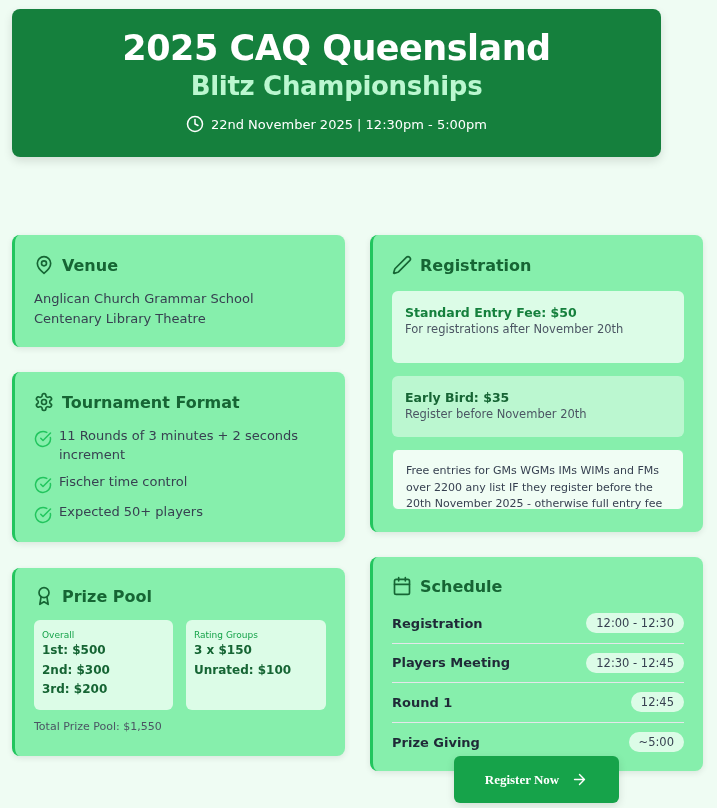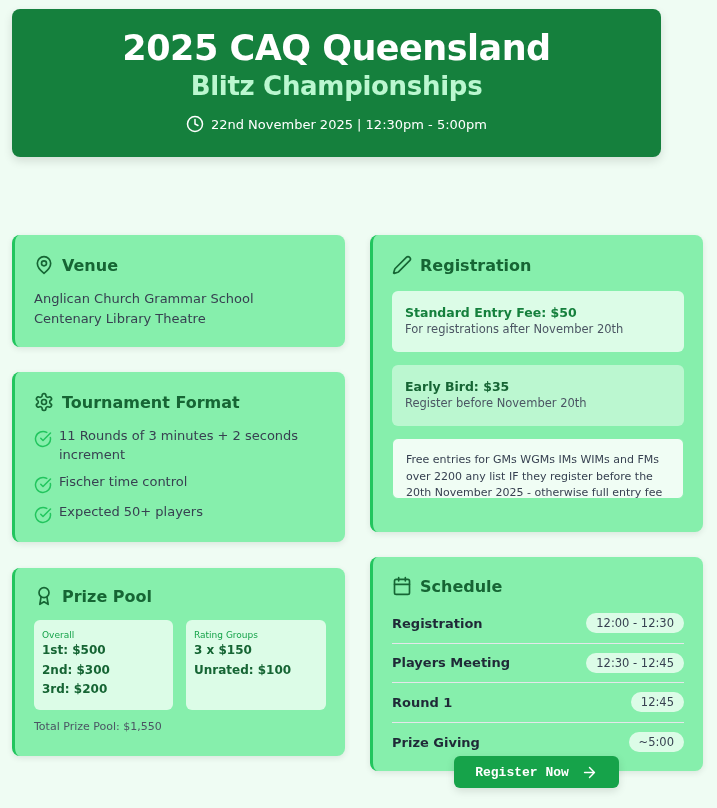--- a/index.html
+++ b/index.html
@@ -42,42 +42,42 @@
     .prize { left: 12px; top: 528px; width: 333px; height: 188px; padding: 18px 18px 0 19px; }
     .prize-grid { display: flex; gap: 13px; margin-top: 14px; }
     .prize-box { background: #dcfce7; border-radius: 6px; width: 139px; height: 90px; padding: 10px 8px; }
     .prize-box.wide { width: 140px; }
     .prize-label { font-size: 9px; color: #16a34a; margin-bottom: 1px; }
     .prize-line { font-size: 12px; font-weight: 700; color: #166534; line-height: 19.5px; }
     .prize-total { font-size: 11px; color: #4b5563; margin-top: 10px; }
 
     .reg { left: 370px; top: 195px; width: 333px; height: 297px; padding: 20px 19px 0 19px; }
     .fee { border-radius: 6px; padding: 13px 13px; margin-top: 16px; }
-    .fee.standard { background: #dcfce7; height: 61px; }
+    .fee.standard { background: #dcfce7; height: 72px; }
     .fee.early { background: #bbf7d0; height: 61px; margin-top: 13px; }
     .fee-title { font-size: 12.5px; font-weight: 700; color: #15803d; line-height: 17px; }
     .fee.early .fee-title { color: #166534; }
     .fee-sub { font-size: 11.5px; color: #4b5563; line-height: 17px; }
     .free-note {
       margin-top: 12px; border: 1px solid #86efac; background: #f0fdf4; border-radius: 6px;
       padding: 13px 13px; font-size: 11px; line-height: 16.5px; color: #374151; height: 61px;
     }
 
     .sched { left: 370px; top: 517px; width: 333px; height: 214px; padding: 19px 19px 0 19px; }
     .sched-list { margin-top: 8px; }
     .sched-row { display: flex; justify-content: space-between; align-items: center; height: 39.5px; border-bottom: 1px solid #e5e7eb; }
     .sched-row:last-child { border-bottom: none; }
     .sched-name { font-size: 13px; font-weight: 600; color: #1f2937; }
     .sched-time { background: #dcfce7; border-radius: 12px; font-size: 11.5px; color: #374151; padding: 3px 10px; }
 
     .register-btn {
-      position: absolute; left: 454px; top: 756px; width: 165px; height: 32px;
+      position: absolute; left: 454px; top: 756px; width: 165px; height: 47px;
       background: #16a34a; border-radius: 6px; color: #fff; border: none;
       display: flex; align-items: center; justify-content: center; gap: 12px;
-      font-size: 13px; font-weight: 700; font-family: Liberation Mono, monospace;
+      font-size: 13px; font-weight: 700; font-family: Liberation Serif, serif;
       box-shadow: 0 3px 8px rgba(0,0,0,0.12); cursor: pointer;
     }
     .register-btn svg { width: 17px; height: 17px; }
   </style>
 </head>
 <body>
 
 <div class="hero">
   <div class="hero-title">2025 CAQ Queensland</div>
   <div class="hero-subtitle">Blitz Championships</div>

